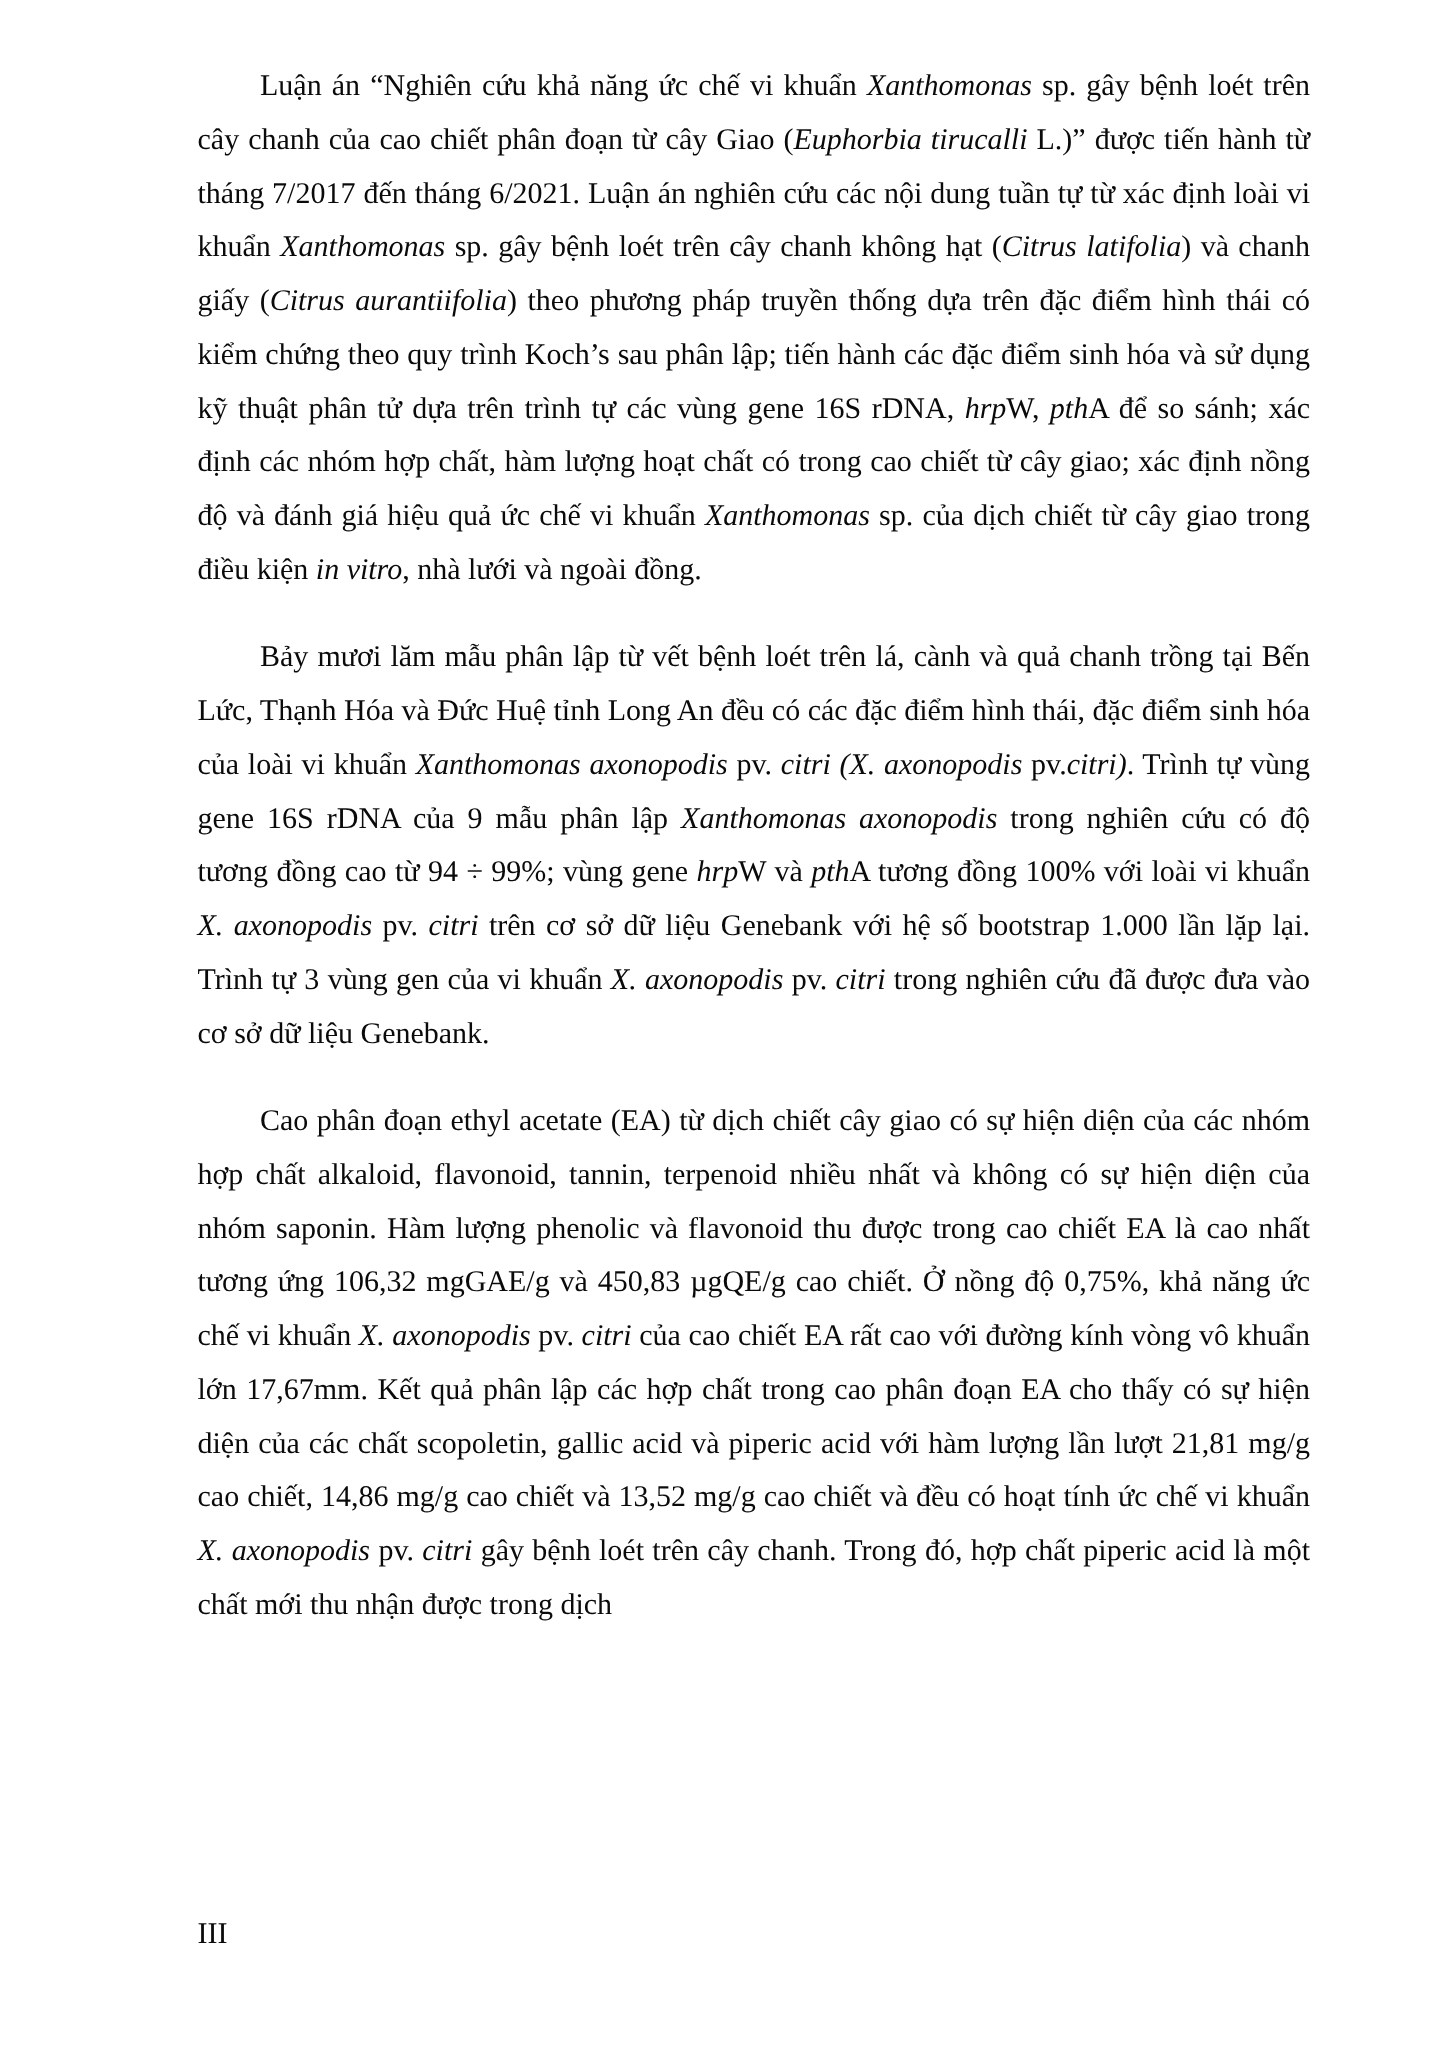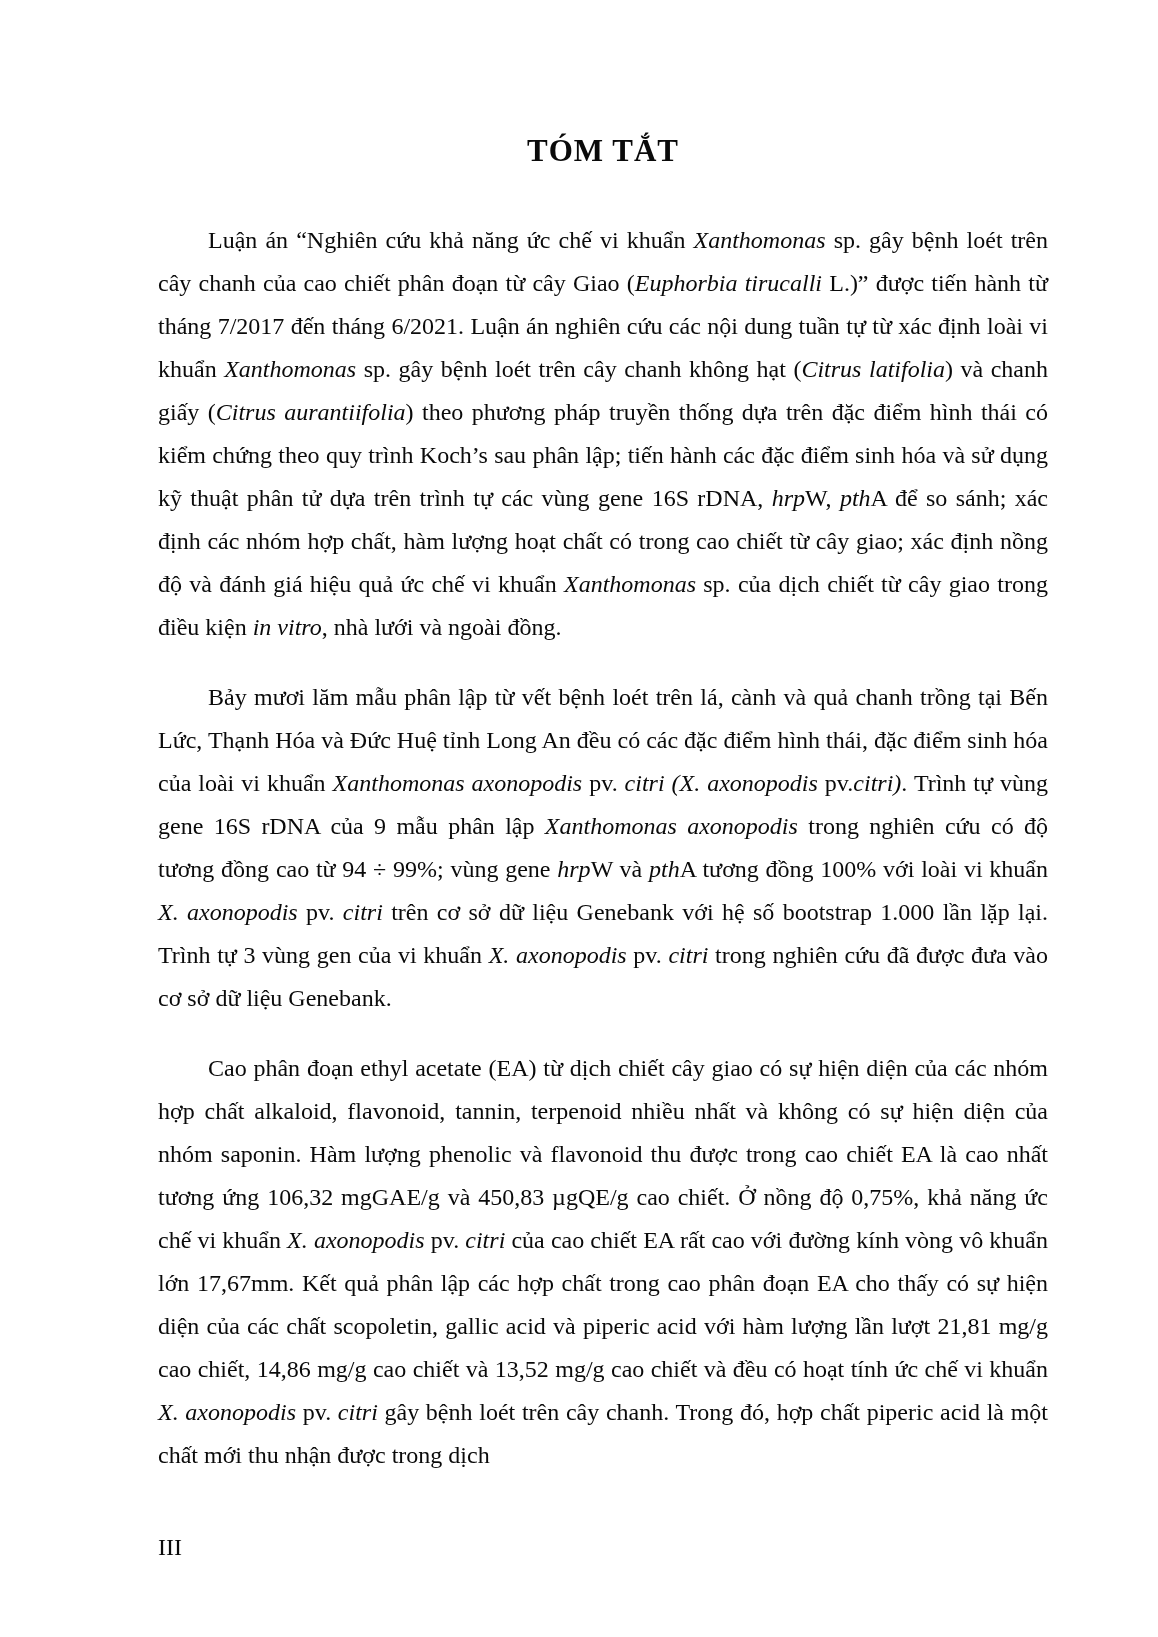--- a/index.html
+++ b/index.html
@@ -51,21 +51,20 @@
     width: 890px;
     font-size: 24px;
     line-height: 30px;
   }
 </style>
 </head>
 <body>
 
 <div class="page">
   <div class="content">
-    <h1 class="title">TÓM TẮT</h1>
     <div class="body-text">
         <p><span>Luận án “Nghiên cứu khả năng ức chế vi khuẩn </span><span class="i">Xanthomonas</span><span> sp. gây bệnh loét trên cây chanh của cao chiết phân đoạn từ cây Giao (</span><span class="i">Euphorbia tirucalli</span><span> L.)” được tiến hành từ tháng 7/2017 đến tháng 6/2021. Luận án nghiên cứu các nội dung tuần tự từ xác định loài vi khuẩn </span><span class="i">Xanthomonas</span><span> sp. gây bệnh loét trên cây chanh không hạt (</span><span class="i">Citrus latifolia</span><span>) và chanh giấy (</span><span class="i">Citrus aurantiifolia</span><span>) theo phương pháp truyền thống dựa trên đặc điểm hình thái có kiểm chứng theo quy trình Koch’s sau phân lập; tiến hành các đặc điểm sinh hóa và sử dụng kỹ thuật phân tử dựa trên trình tự các vùng gene 16S rDNA, </span><span class="i">hrp</span><span>W, </span><span class="i">pth</span><span>A để so sánh; xác định các nhóm hợp chất, hàm lượng hoạt chất có trong cao chiết từ cây giao; xác định nồng độ và đánh giá hiệu quả ức chế vi khuẩn </span><span class="i">Xanthomonas</span><span> sp. của dịch chiết từ cây giao trong điều kiện </span><span class="i">in vitro</span><span>, nhà lưới và ngoài đồng.</span></p>
         <p><span>Bảy mươi lăm mẫu phân lập từ vết bệnh loét trên lá, cành và quả chanh trồng tại Bến Lức, Thạnh Hóa và Đức Huệ tỉnh Long An đều có các đặc điểm hình thái, đặc điểm sinh hóa của loài vi khuẩn </span><span class="i">Xanthomonas axonopodis</span><span> pv. </span><span class="i">citri (X. axonopodis</span><span> pv.</span><span class="i">citri)</span><span>. Trình tự vùng gene 16S rDNA của 9 mẫu phân lập </span><span class="i">Xanthomonas axonopodis</span><span> trong nghiên cứu có độ tương đồng cao từ 94 ÷ 99%; vùng gene </span><span class="i">hrp</span><span>W và </span><span class="i">pth</span><span>A tương đồng 100% với loài vi khuẩn </span><span class="i">X. axonopodis</span><span> pv. </span><span class="i">citri</span><span> trên cơ sở dữ liệu Genebank với hệ số bootstrap 1.000 lần lặp lại. Trình tự 3 vùng gen của vi khuẩn </span><span class="i">X. axonopodis</span><span> pv. </span><span class="i">citri</span><span> trong nghiên cứu đã được đưa vào cơ sở dữ liệu Genebank.</span></p>
         <p><span>Cao phân đoạn ethyl acetate (EA) từ dịch chiết cây giao có sự hiện diện của các nhóm hợp chất alkaloid, flavonoid, tannin, terpenoid nhiều nhất và không có sự hiện diện của nhóm saponin. Hàm lượng phenolic và flavonoid thu được trong cao chiết EA là cao nhất tương ứng 106,32 mgGAE/g và 450,83 µgQE/g cao chiết. Ở nồng độ 0,75%, khả năng ức chế vi khuẩn </span><span class="i">X. axonopodis</span><span> pv. </span><span class="i">citri</span><span> của cao chiết EA rất cao với đường kính vòng vô khuẩn lớn 17,67mm. Kết quả phân lập các hợp chất trong cao phân đoạn EA cho thấy có sự hiện diện của các chất scopoletin, gallic acid và piperic acid với hàm lượng lần lượt 21,81 mg/g cao chiết, 14,86 mg/g cao chiết và 13,52 mg/g cao chiết và đều có hoạt tính ức chế vi khuẩn </span><span class="i">X. axonopodis</span><span> pv. </span><span class="i">citri</span><span> gây bệnh loét trên cây chanh. Trong đó, hợp chất piperic acid là một chất mới thu nhận được trong dịch</span></p>
       </div>
   </div>
   <div class="page-number">III</div>
 </div>
 
 </body></html>

